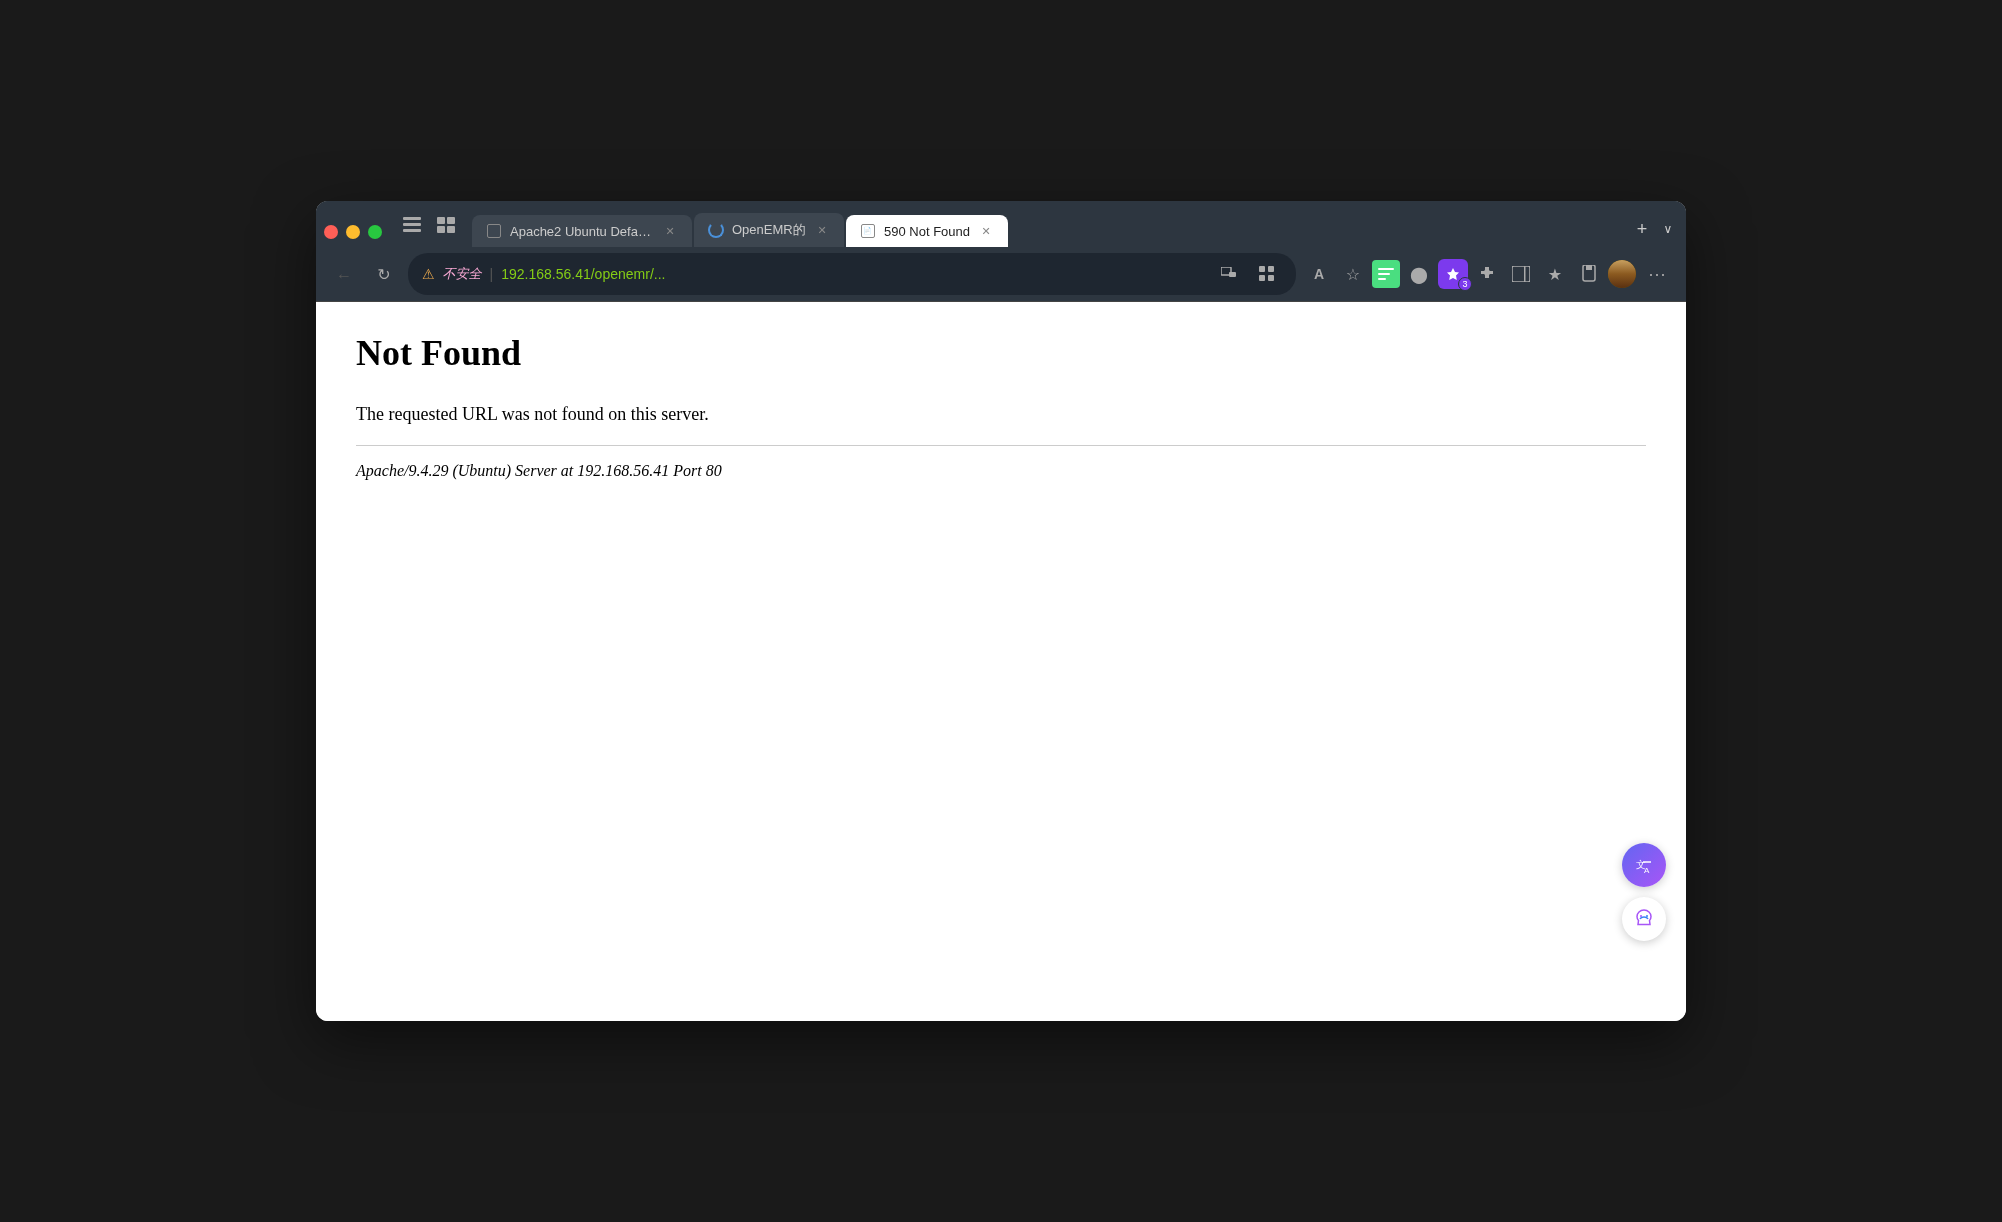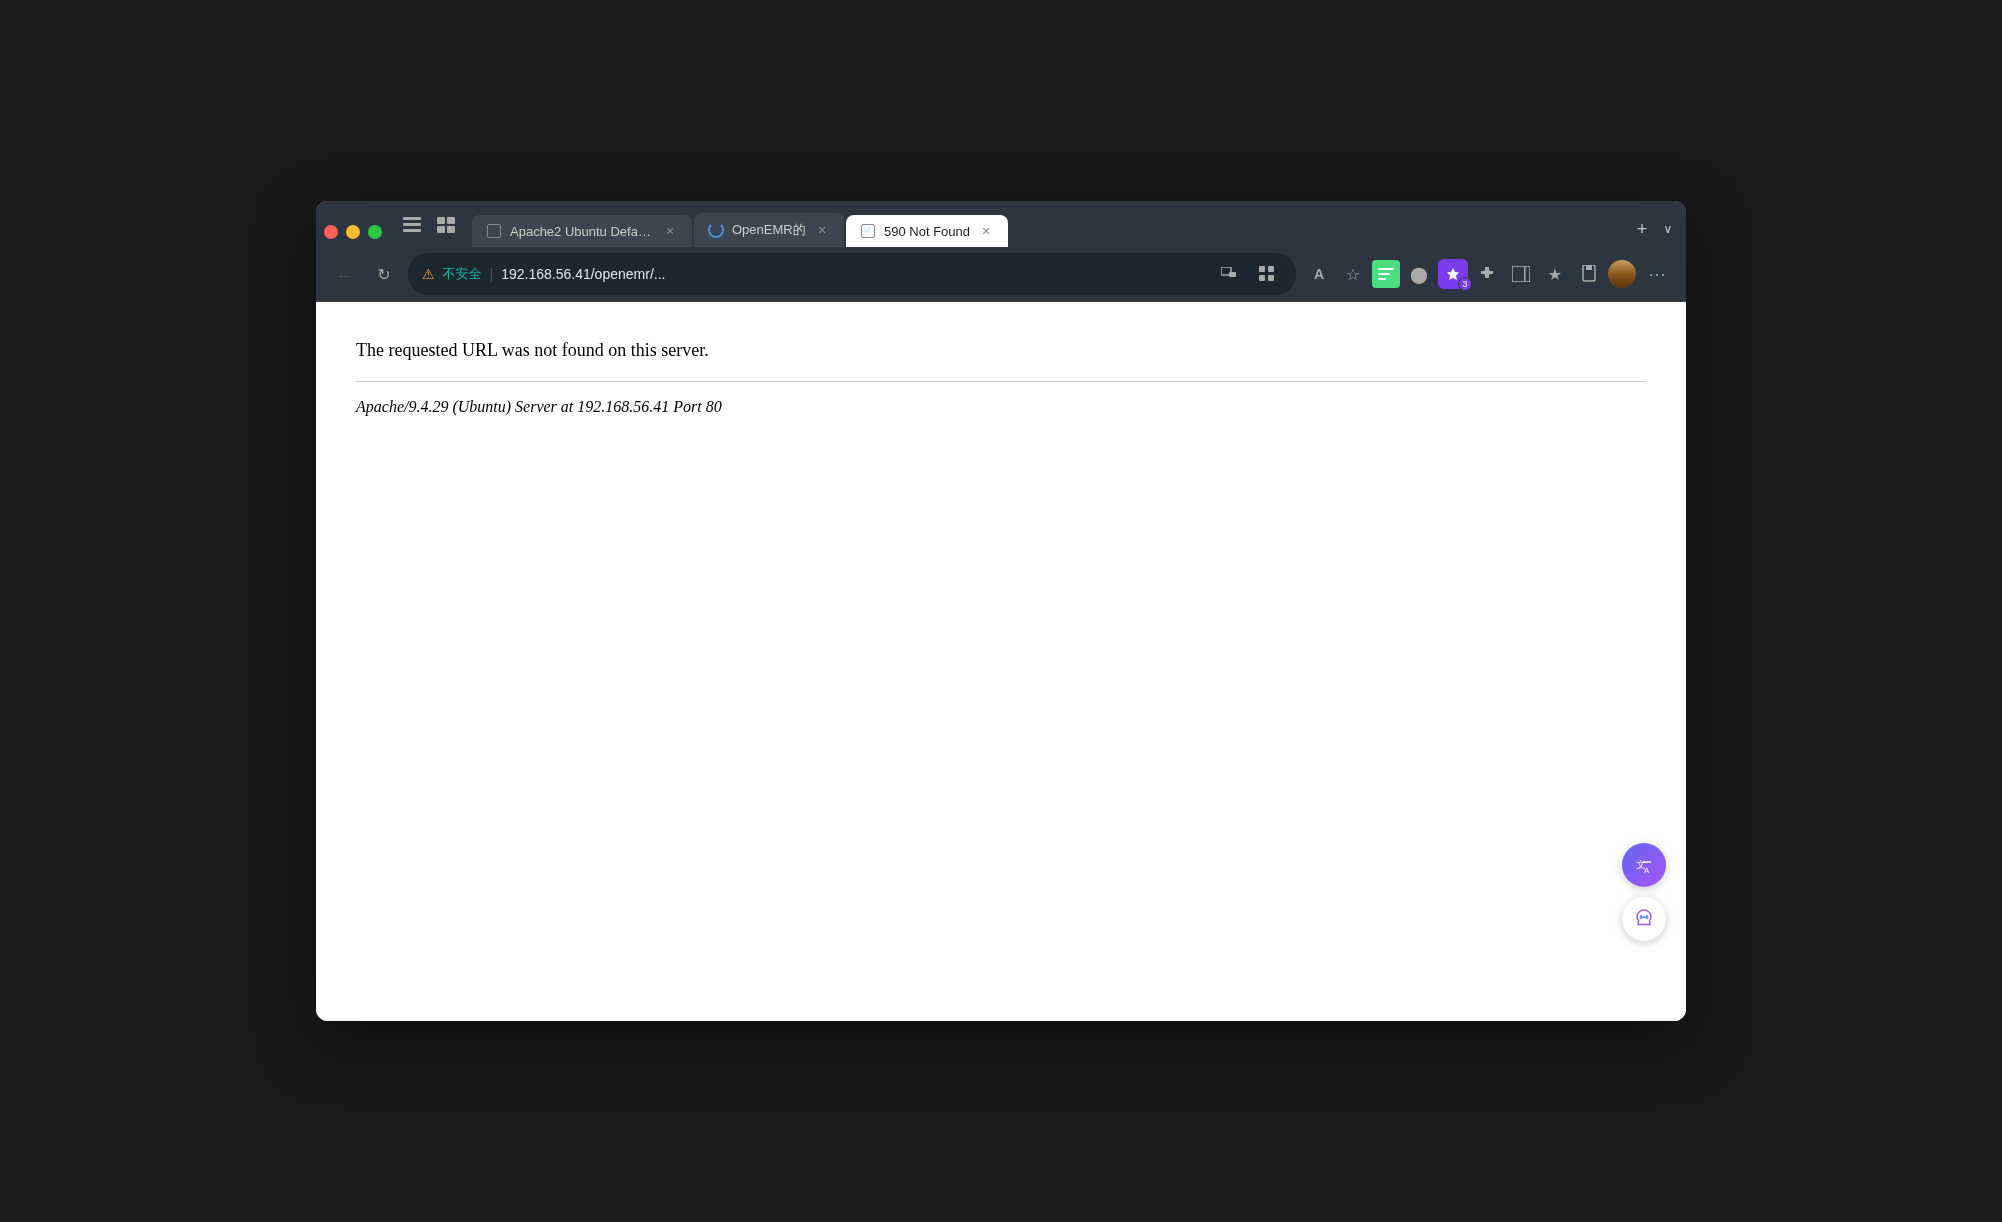--- a/index.html
+++ b/index.html
@@ -180,28 +180,29 @@
       padding: 6px 14px;
       gap: 8px;
     }
 
     .address-warning {
       color: #f0ad4e;
       font-size: 14px;
     }
 
     .address-text {
-      color: #e5e5e5;
+      color: #84cc16;
       font-size: 14px;
       flex: 1;
     }
 
     .address-insecure {
-      color: #14b8a6;
+      color: #f9a8d4;
       font-size: 13px;
+      font-style: italic;
     }
 
     .address-divider {
       color: #555;
       font-size: 14px;
     }
 
     .nav-tools {
       display: flex;
       gap: 4px;
@@ -497,20 +498,21 @@
         <div class="avatar" style="background: linear-gradient(135deg, #8b6914, #5a3e0a); display:flex; align-items:center; justify-content:center;">
           <div style="width:100%; height:100%; background: linear-gradient(180deg, #c8a060 0%, #8b5a20 50%, #5a3010 100%); border-radius:50%;"></div>
         </div>
 
         <div class="menu-btn">···</div>
       </div>
     </div>
   </div>
 
   <div class="page-content">
+    <h1 class="page-title">Not Found</h1>
     <p class="page-description">The requested URL was not found on this server.</p>
     <hr class="page-divider">
     <address class="page-server-info">Apache/9.4.29 (Ubuntu) Server at 192.168.56.41 Port 80</address>
 
     <div class="floating-buttons">
       <div class="float-btn" style="background: linear-gradient(135deg, #6366f1, #a855f7); color: white; font-size: 16px;">
         <svg width="22" height="22" viewBox="0 0 22 22" fill="white">
           <text x="3" y="14" font-size="10" font-family="sans-serif">文</text>
           <text x="11" y="19" font-size="8" font-family="sans-serif">A</text>
           <line x1="10" y1="8" x2="18" y2="8" stroke="white" stroke-width="1.5"></line>

